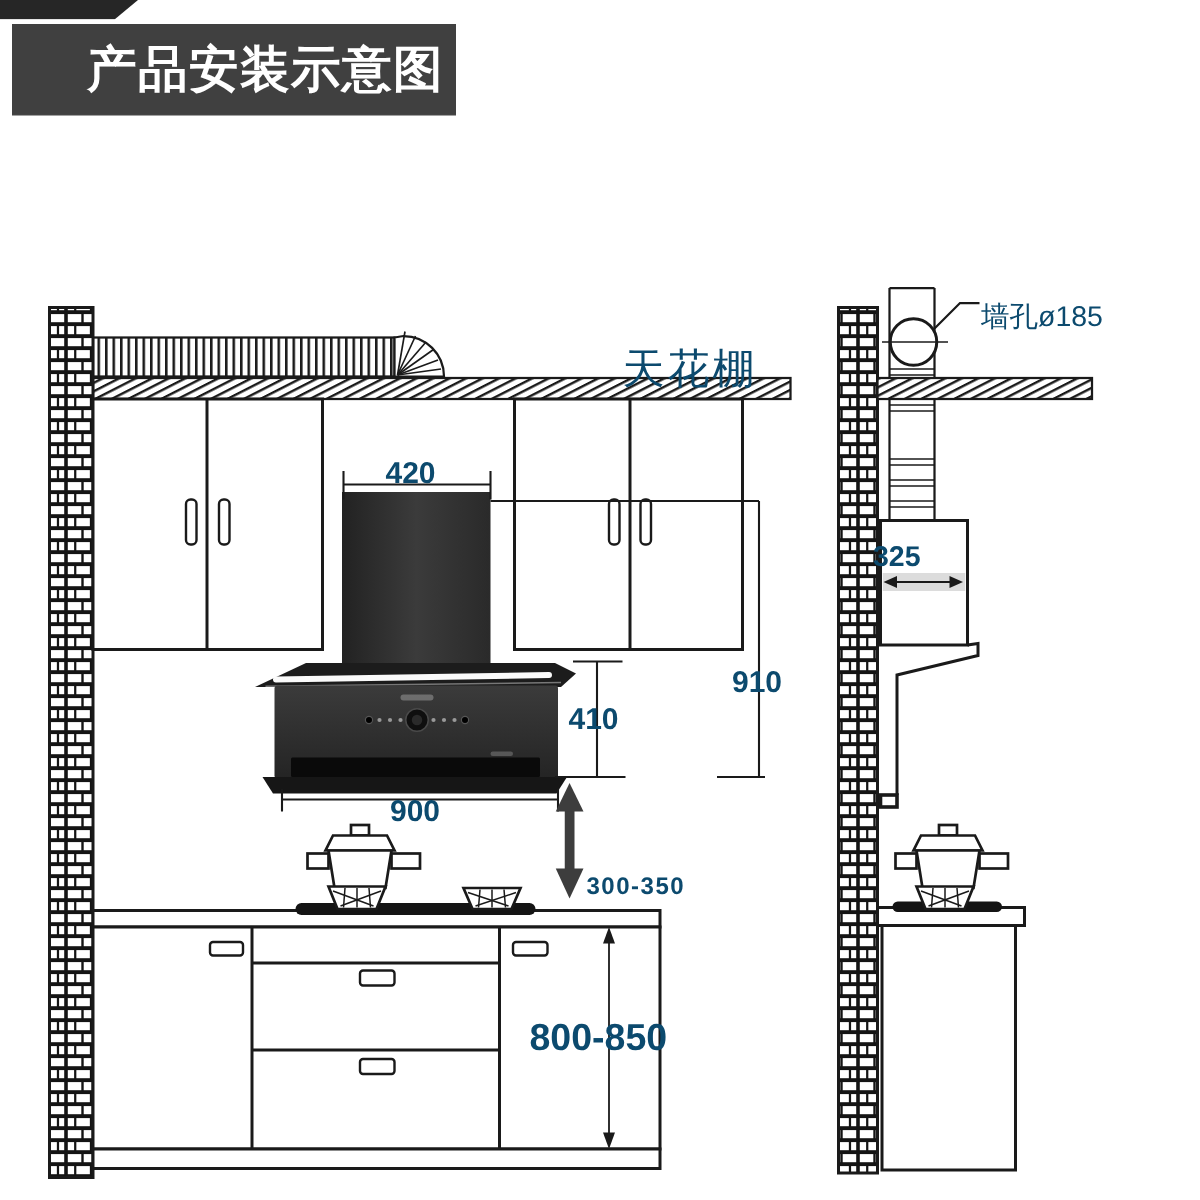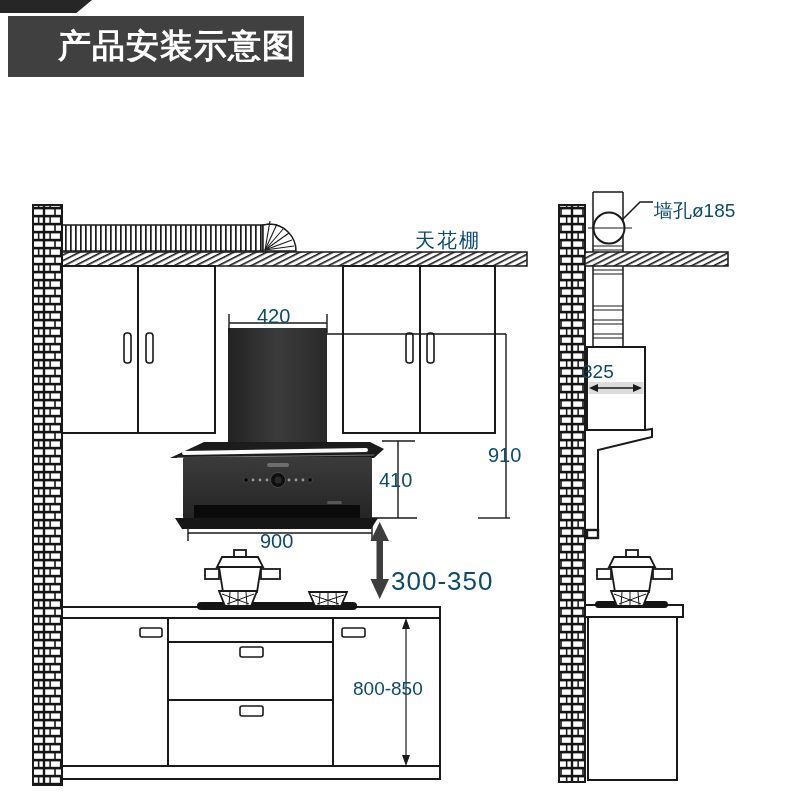--- a/index.html
+++ b/index.html
@@ -16,31 +16,31 @@
     display:flex;align-items:center;box-shadow:0 1px 0 #444;
   }
   .banner-title{
     color:#ffffff;font-size:33px;font-weight:bold;padding-left:50px;letter-spacing:1px;white-space:nowrap;
   }
   .unit-label{
     position:absolute;left:54px;top:112px;font-size:27px;color:#111;letter-spacing:1px;white-space:nowrap;
   }
   svg{position:absolute;left:0;top:0;}
   .lbl{position:absolute;white-space:nowrap;color:#0c4a6e;}
-  .lbl-ceiling{left:415px;top:227px;font-size:20px;letter-spacing:2px;font-family:Liberation Serif, serif;}
+  .lbl-ceiling{left:415px;top:227px;font-size:28px;letter-spacing:2px;font-family:Liberation Serif, serif;}
   .lbl-wallhole{left:654px;top:198px;font-size:19px;}
-  .dim{font-size:20px;}
+  .dim{font-size:20px;font-weight:bold;}
   .dim-420{left:257px;top:305px;}
   .dim-910{left:488px;top:444px;}
   .dim-410{left:379px;top:469px;}
   .dim-900{left:260px;top:530px;}
   .dim-325{left:582px;top:361px;font-size:19px;}
-  .dim-800{left:353px;top:678px;font-size:19px;}
+  .dim-800{left:353px;top:678px;font-size:25px;}
   .advice1{left:390px;top:541px;font-size:20px;font-weight:bold;}
-  .advice2{left:391px;top:566px;font-size:26px;font-weight:normal;letter-spacing:1px;}
+  .advice2{left:391px;top:583px;font-size:16px;font-weight:bold;letter-spacing:1px;}
 </style>
 </head>
 <body>
 
 <div class="page">
 
   <div class="ribbon"></div>
   <div class="banner">
     <span class="banner-title">产品安装示意图</span>
   </div>

